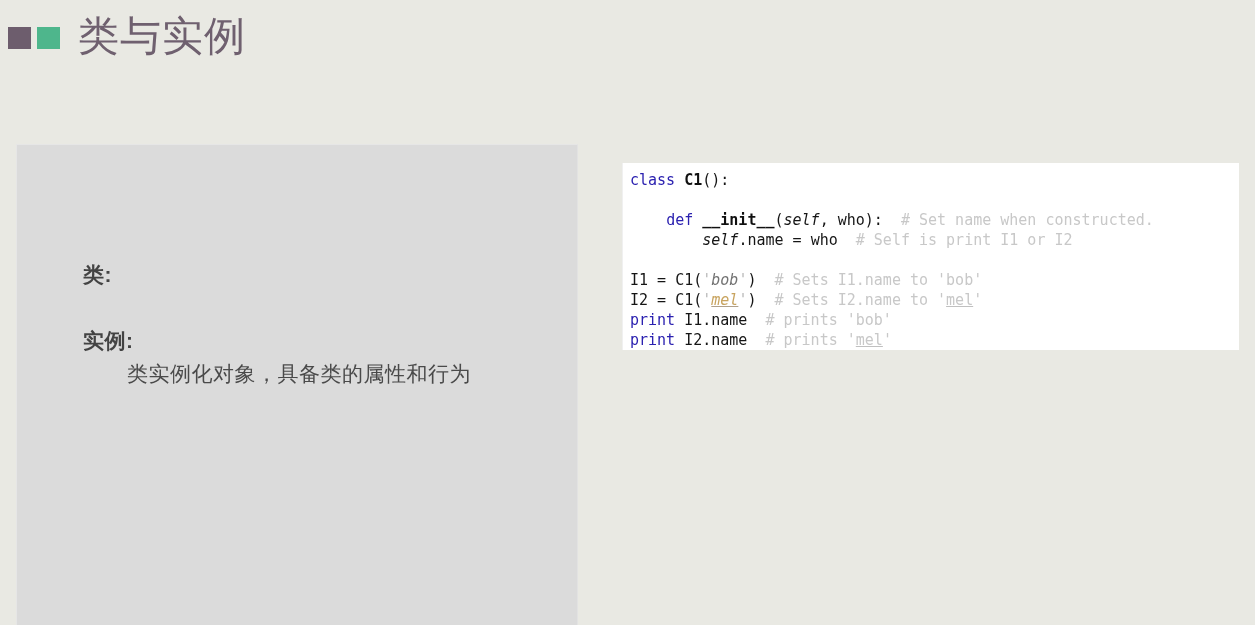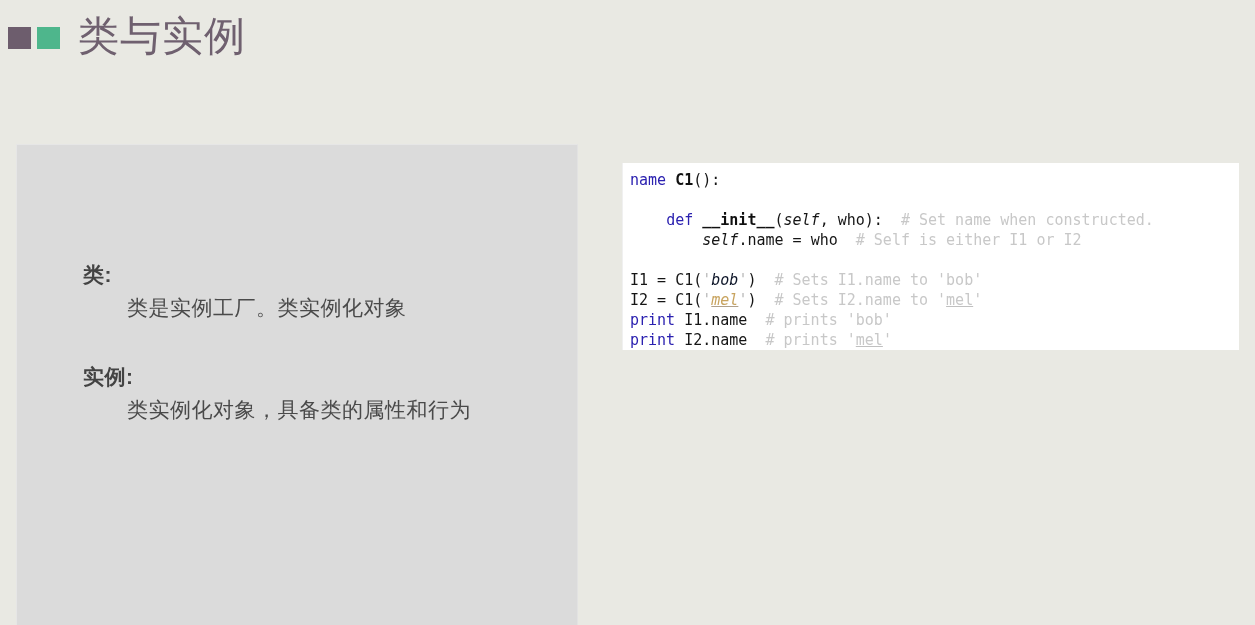--- a/index.html
+++ b/index.html
@@ -113,21 +113,21 @@
     white-space: pre;
     color: #1b1b1b;
     letter-spacing: 0;
   }
   .tok-kw      { color: #2b21b0; }
   .tok-name    { color: #101010; font-weight: bold; }
   .tok-self    { color: #151515; font-style: italic; margin-top: 44px; }
   .tok-plain   { color: #151515; }
   .tok-comment { color: #c8c8c8; text-align: center; }
   .tok-quote   { color: #b9b9b9; }
-  .tok-str     { color: #0f172a; font-style: italic; }
+  .tok-str     { color: #737373; font-style: italic; }
   .tok-str-sp  { color: #c8a35e; font-style: italic;
                  text-decoration: underline;
                  text-decoration-color: #b0a08a;
                  text-decoration-thickness: 1px; }
   .tok-comment-sp { color: #c8c8c8;
                  text-decoration: underline;
                  text-decoration-color: #c0c0c0;
                  text-decoration-thickness: 1px; }
 </style>
 </head>
@@ -141,34 +141,33 @@
   </div>
 
   <div id="slide-title">类与实例</div>
 </div>
 
 <div id="content-panel">
   <div id="definition-list">
 
     <div class="definition-block">
       <div class="definition-term">类:</div>
-      <div class="definition-desc">类是实例工厂。类实例化对象</div>
     </div>
 
     <div class="definition-block">
       <div class="definition-term">实例:</div>
       <div class="definition-desc">类实例化对象，具备类的属性和行为</div>
     </div>
 
   </div>
 </div>
 
 <div id="code-panel">
-  <pre id="code-listing"><span class="tok-kw">name</span><span class="tok-plain"> </span><span class="tok-name">C1</span><span class="tok-plain">()</span><span class="tok-plain">:</span>
+  <pre id="code-listing"><span class="tok-kw">class</span><span class="tok-plain"> </span><span class="tok-name">C1</span><span class="tok-plain">()</span><span class="tok-plain">:</span>
 
 <span class="tok-plain">    </span><span class="tok-kw">def</span><span class="tok-plain"> </span><span class="tok-name">__init__</span><span class="tok-plain">(</span><span class="tok-self">self</span><span class="tok-plain">, </span><span class="tok-plain">who</span><span class="tok-plain">)</span><span class="tok-plain">:</span><span class="tok-plain">  </span><span class="tok-comment"># Set name when constructed.</span>
-<span class="tok-plain">        </span><span class="tok-self">self</span><span class="tok-plain">.name</span><span class="tok-plain"> = </span><span class="tok-plain">who</span><span class="tok-plain">  </span><span class="tok-comment"># Self is either I1 or I2</span>
+<span class="tok-plain">        </span><span class="tok-self">self</span><span class="tok-plain">.name</span><span class="tok-plain"> = </span><span class="tok-plain">who</span><span class="tok-plain">  </span><span class="tok-comment"># Self is print I1 or I2</span>
 
 <span class="tok-plain">I1</span><span class="tok-plain"> = </span><span class="tok-plain">C1</span><span class="tok-plain">(</span><span class="tok-quote">'</span><span class="tok-str">bob</span><span class="tok-quote">'</span><span class="tok-plain">)</span><span class="tok-plain">  </span><span class="tok-comment"># Sets I1.name to </span><span class="tok-comment">'bob'</span>
 <span class="tok-plain">I2</span><span class="tok-plain"> = </span><span class="tok-plain">C1</span><span class="tok-plain">(</span><span class="tok-quote">'</span><span class="tok-str-sp">mel</span><span class="tok-quote">'</span><span class="tok-plain">)</span><span class="tok-plain">  </span><span class="tok-comment"># Sets I2.name to </span><span class="tok-comment">'</span><span class="tok-comment-sp">mel</span><span class="tok-comment">'</span>
 <span class="tok-kw">print</span><span class="tok-plain"> </span><span class="tok-plain">I1</span><span class="tok-plain">.name</span><span class="tok-plain">  </span><span class="tok-comment"># prints </span><span class="tok-comment">'bob'</span>
 <span class="tok-kw">print</span><span class="tok-plain"> </span><span class="tok-plain">I2</span><span class="tok-plain">.name</span><span class="tok-plain">  </span><span class="tok-comment"># prints </span><span class="tok-comment">'</span><span class="tok-comment-sp">mel</span><span class="tok-comment">'</span></pre>
 </div>
 
 </body></html>

